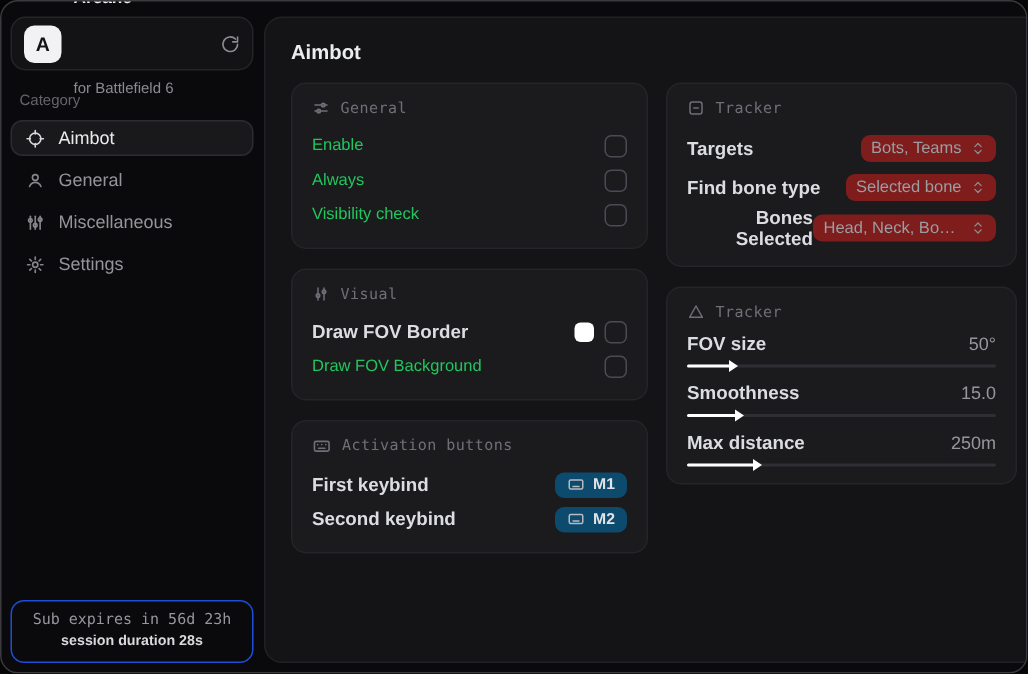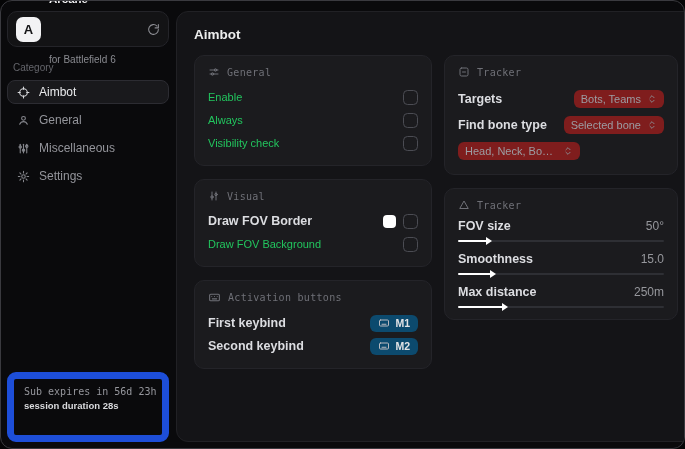--- a/index.html
+++ b/index.html
@@ -36,22 +36,22 @@
     display:flex; align-items:center; gap:9px; height:24px; padding:0 9px;
     border:1px solid transparent; border-radius:8px;
     color:#94959b; font-size:12px; cursor:pointer;
   }
   .nav-item .nicon { display:flex; color:#85868c; }
   .nav-item.active { background:#19191c; border-color:#2c2c32; color:#e9eaec; }
   .nav-item.active .nicon { color:#d8d9dc; }
 
   .sidebar-footer {
     position:absolute; left:6px; right:6px; bottom:6px;
-    border:7px solid #1d4ed8; border-radius:9px; padding:7px 10px 24px;
-    display:flex; flex-direction:column; gap:3px;
+    border:1px solid #1d4ed8; border-radius:9px; padding:7px 10px 8px;
+    display:flex; flex-direction:column; gap:3px;align-items:center;
   }
   .sub-expiry { font-family:"DejaVu Sans Mono", monospace; font-size:10px; color:#96979d; white-space:nowrap; }
   .session-dur { font-size:9.5px; font-weight:bold; color:#d9dadd; }
 
   
   .main-wrap { flex:1; padding:10px 8px 6px 1px; }
   .main-card {
     width:100%; height:100%;
     background:#141417; border:1px solid #212125; border-radius:12px;
     padding:15px 17px;
@@ -322,20 +322,21 @@
                 <span class="sel-value">Selected bone</span>
                 <span class="cicon">
                   <svg width="10" height="10" viewBox="0 0 24 24" fill="none" stroke="currentColor" stroke-width="2.2" stroke-linecap="round" stroke-linejoin="round">
                     <polyline points="7 9 12 4 17 9"></polyline>
                       <polyline points="7 15 12 20 17 15"></polyline>
                   </svg>
                 </span>
               </span>
             </div>
             <div class="row tracker-row">
+              <span class="row-label bright">Bones Selected</span>
               <span class="select-btn" style="max-width:122px">
                 <span class="sel-value">Head, Neck, Body, Pe..</span>
                 <span class="cicon">
                   <svg width="10" height="10" viewBox="0 0 24 24" fill="none" stroke="currentColor" stroke-width="2.2" stroke-linecap="round" stroke-linejoin="round">
                     <polyline points="7 9 12 4 17 9"></polyline>
                       <polyline points="7 15 12 20 17 15"></polyline>
                   </svg>
                 </span>
               </span>
             </div>

